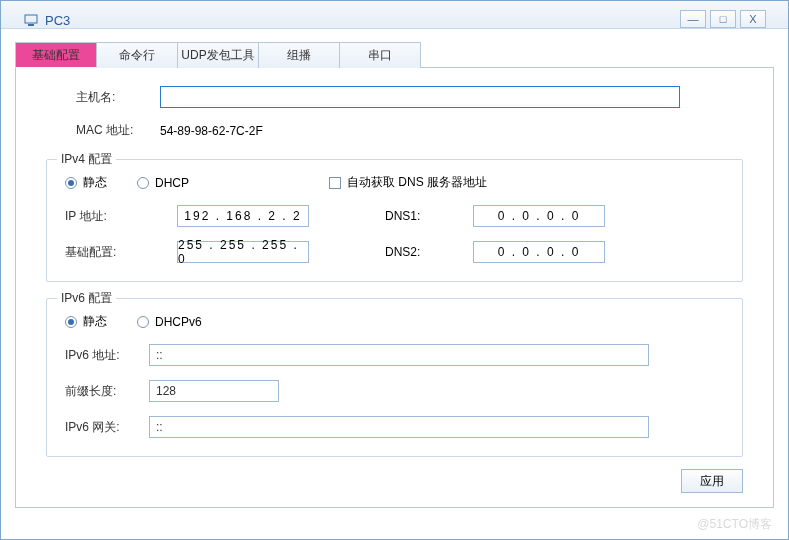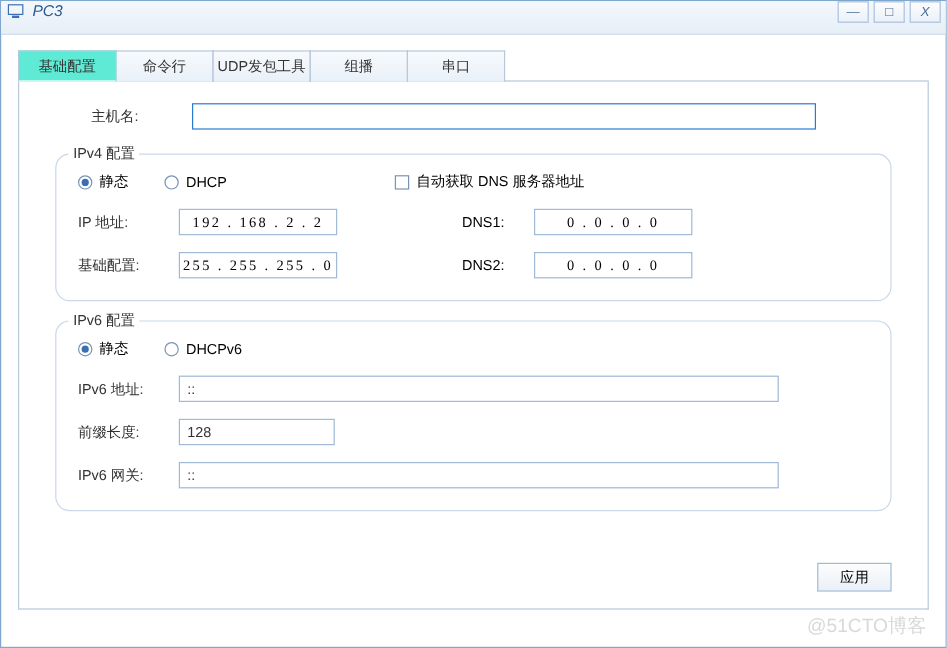--- a/index.html
+++ b/index.html
@@ -1,45 +1,45 @@
 <!DOCTYPE html>
 <html><head>
 <meta charset="utf-8">
 <style>
   * { box-sizing: border-box; font-family: "Microsoft YaHei", Tahoma, Arial, sans-serif; font-size: 12px; }
   html,body { margin:0; padding:0; background:#fff; }
   .window { width:789px; height:540px; border:1px solid #7fa6cc; background:#fff; position:relative; }
-  .titlebar { height:28px; background:linear-gradient(#f4f8fc,#e6eef7); border-bottom:1px solid #c8d8eb; display:flex; align-items:flex-start; padding:0 4px;font-style:italic; }
+  .titlebar { height:28px; background:linear-gradient(#f4f8fc,#e6eef7); border-bottom:1px solid #c8d8eb; display:flex; align-items:flex-end; padding:0 22px; }
   .title-icon { width:16px; height:16px; margin-right:6px; display:flex; align-items:center; justify-content:center; color:#3b6fb3; font-weight:bold; }
   .title-text { color:#2b5a96; font-size:13px; flex:1; }
   .win-btns { display:flex; gap:4px; }
   .win-btn { width:26px; height:18px; border:1px solid #aac1dc; background:linear-gradient(#fdfdfd,#eaf1f9); display:flex; align-items:center; justify-content:center; cursor:pointer; color:#4a6a92; font-size:11px; }
   .client { padding:12px 14px; }
   .tabs { display:flex; border-bottom:1px solid #b7c7dc; margin-bottom:0; }
   .tab { width:82px; height:26px; border:1px solid #b7c7dc; border-bottom:none; margin-right:-1px; display:flex; align-items:center; justify-content:center; background:linear-gradient(#f7fafd,#e9f0f8); cursor:pointer; color:#333; position:relative; top:1px; }
-  .tab.active { background:#5eead4; border-bottom:1px solid #fff; z-index:2; }
+  .tab.active { background:#ec4899; border-bottom:1px solid #fff; z-index:2; }
   .panel { border:1px solid #b7c7dc; border-top:none; padding:18px 20px 14px 20px; min-height:440px; position:relative; }
   .row { display:flex; align-items:center; margin-bottom:14px; }
   .lbl { width:84px; color:#333; }
   .txt { height:22px; border:1px solid #9fb9d6; padding:2px 6px; background:#fff; color:#333; }
   .txt.long { width:520px; border-color:#2a7ad1; }
   .txt.sm   { width:130px; }
-  .group { border:1px solid #cbd8e8; border-radius:12px; padding:14px 18px 4px 18px; margin:0 10px 16px 10px; position:relative; }
+  .group { border:1px solid #cbd8e8; border-radius:2px; padding:14px 18px 4px 18px; margin:0 10px 16px 10px; position:relative; }
   .group-title { position:absolute; top:-9px; left:10px; background:#fff; padding:0 4px; color:#333; }
   .radio-wrap { display:flex; align-items:center; margin-right:30px; }
   .radio-dot { width:12px; height:12px; border:1px solid #7a93b3; border-radius:50%; margin-right:6px; display:flex; align-items:center; justify-content:center; background:#fff; }
   .radio-dot.checked::after { content:""; width:6px; height:6px; background:#3b6fb3; border-radius:50%; display:block; }
   .check-box { width:12px; height:12px; border:1px solid #7a93b3; margin-right:6px; background:#fff; }
   .cols { display:flex; }
   .col-l { width:300px; }
   .col-r { margin-left:20px; }
   .dns-lbl { width:60px; display:inline-block; }
-  .ip-input { height:22px; border:1px solid #9fb9d6; width:132px; display:flex; align-items:center; justify-content:center; font-family:Liberation Serif, serif; letter-spacing:2px; background:#fff; }
+  .ip-input { height:22px; border:1px solid #9fb9d6; width:132px; display:flex; align-items:center; justify-content:center; font-family:Liberation Sans, sans-serif; letter-spacing:2px; background:#fff;margin-left:28px; }
   .apply-btn { position:absolute; right:30px; bottom:14px; width:62px; height:24px; border:1px solid #9fb9d6; background:linear-gradient(#fdfdfd,#e9f0f8); cursor:pointer; display:flex; align-items:center; justify-content:center; }
-  .watermark { position:absolute; right:16px; bottom:6px; color:#d9d9d9; font-size:16px; pointer-events:none;margin-left:42px; }
+  .watermark { position:absolute; right:16px; bottom:6px; color:#d9d9d9; font-size:12px; pointer-events:none;margin-left:42px; }
   .head-rows { padding:0 20px 6px 40px; }
 </style>
 </head>
 <body>
 
 <div class="window">
   <div class="titlebar">
     <span class="title-icon">
       <svg width="14" height="14" viewBox="0 0 14 14">
           <rect x="1" y="2" width="12" height="8" fill="none" stroke="#3b6fb3" stroke-width="1"></rect>
@@ -62,20 +62,24 @@
       <div class="tab">组播</div>
       <div class="tab">串口</div>
     </div>
 
     <div class="panel">
 
       <div class="head-rows">
         <div class="row">
           <span class="lbl">主机名:</span>
           <input class="txt long" value="" style="">
+        </div>
+        <div class="row">
+          <span class="lbl">MAC 地址:</span>
+          <span>54-89-98-62-7C-2F</span>
         </div>
       </div>
 
       <div class="group">
         <span class="group-title">IPv4 配置</span>
 
         <div class="row">
           <span class="radio-wrap">
             <span class="radio-dot checked"></span>
             <span>静态</span>

